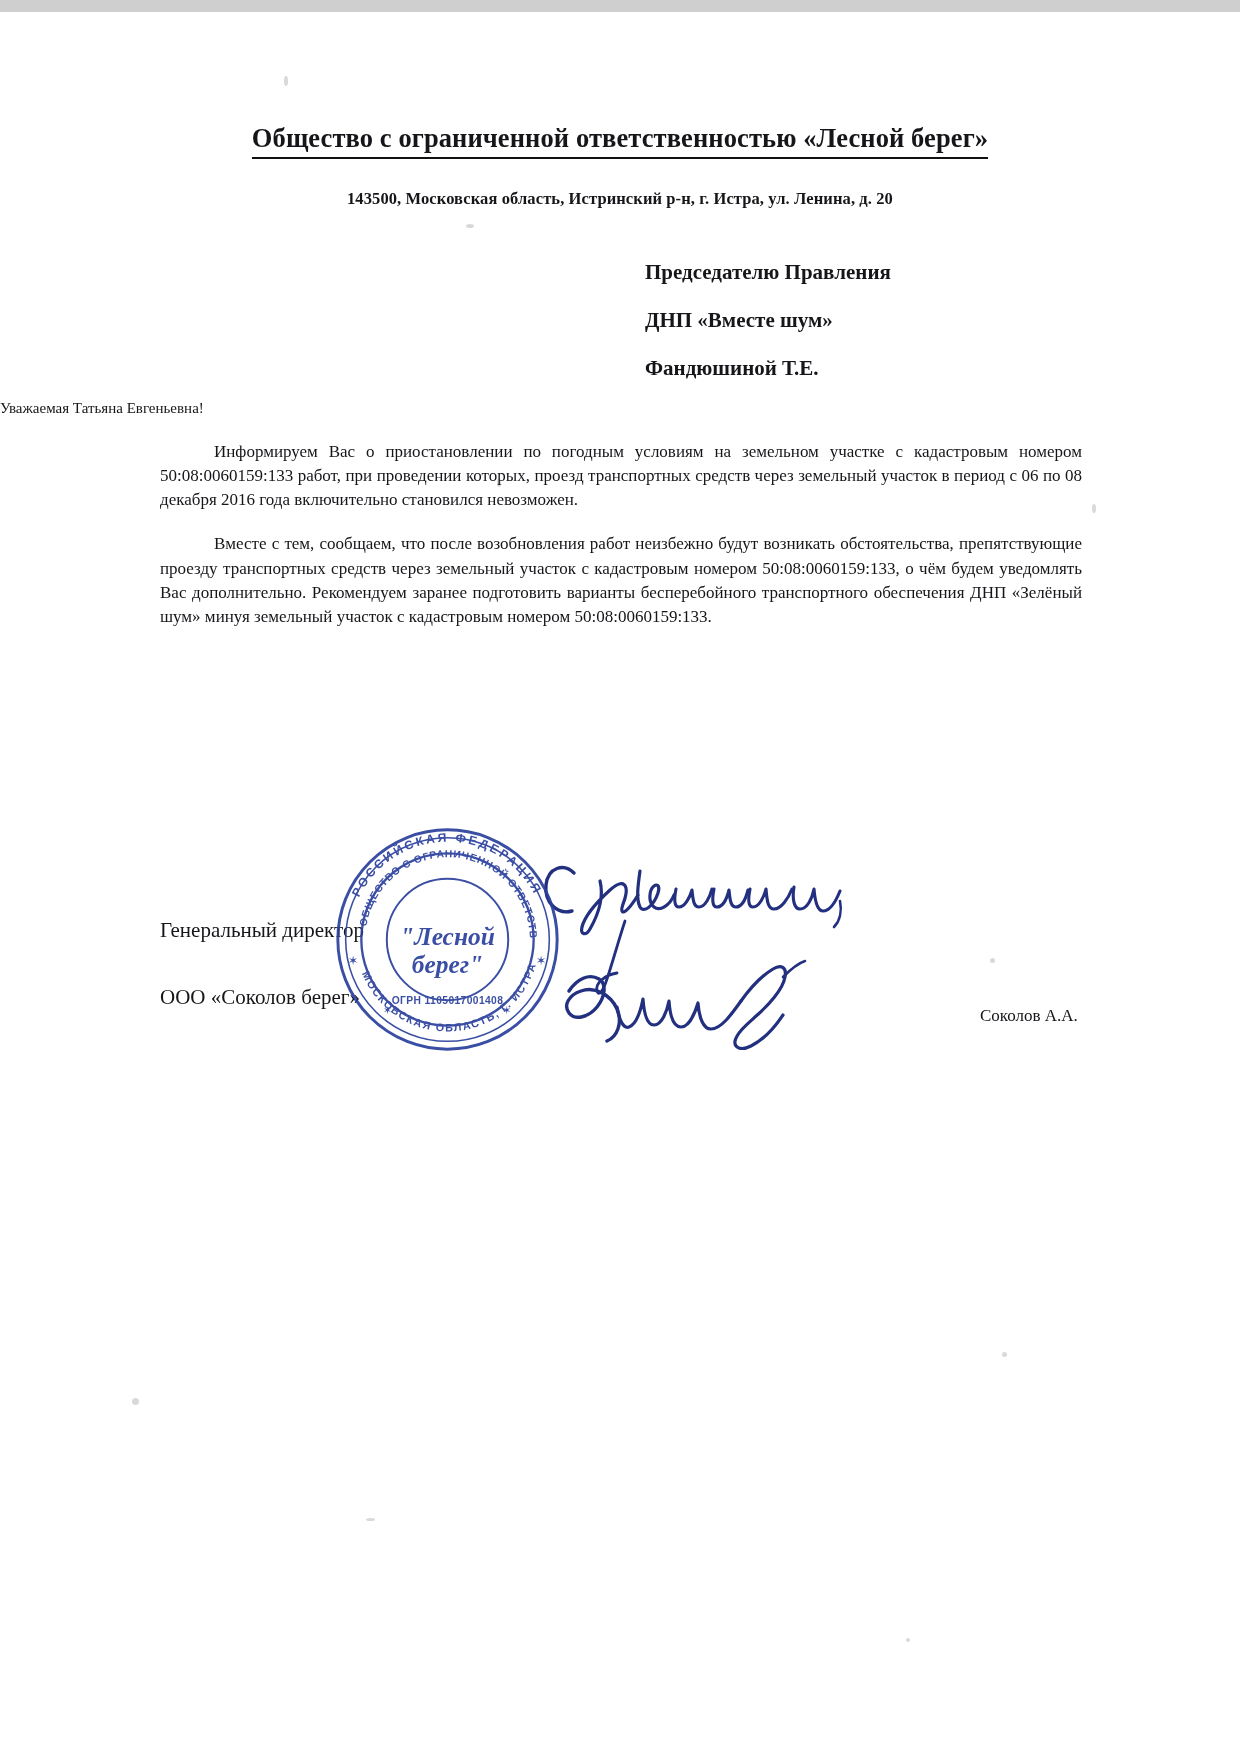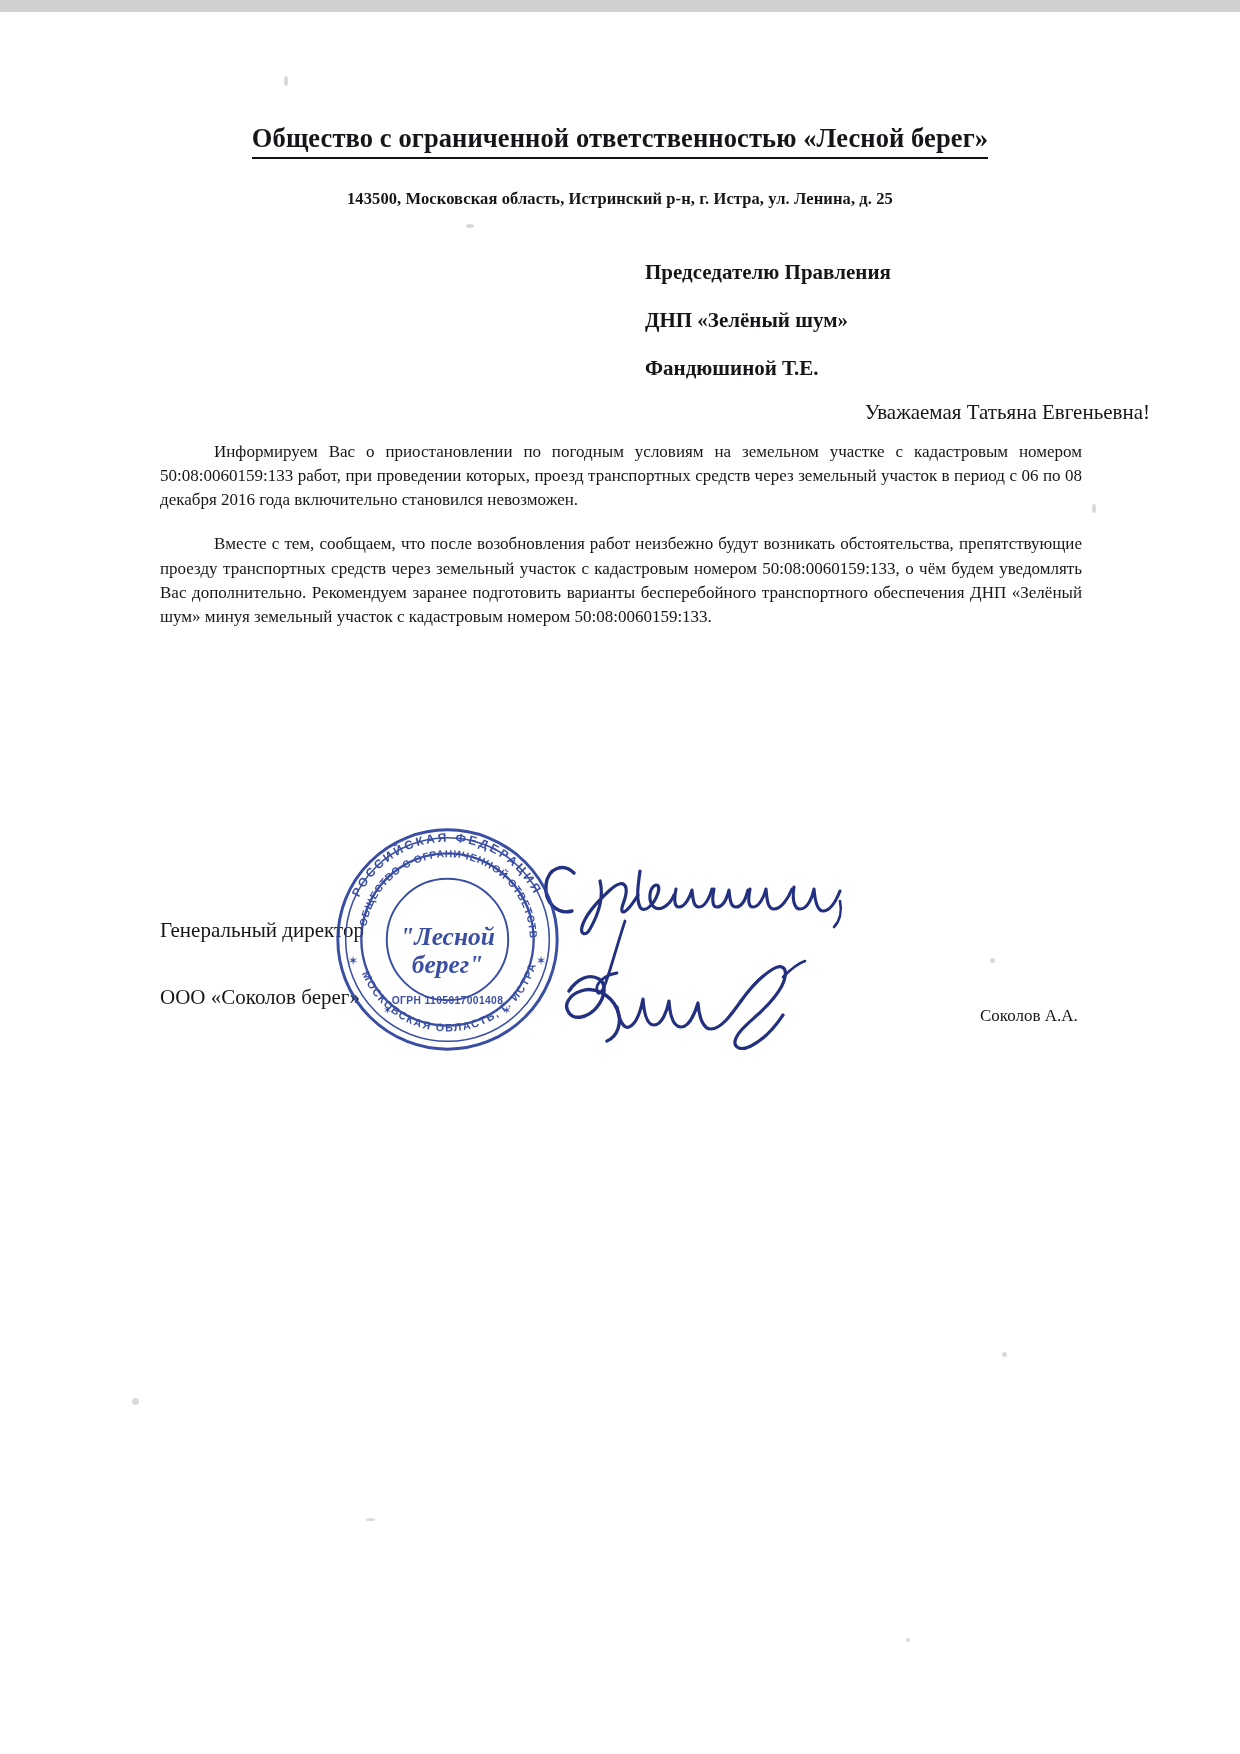--- a/index.html
+++ b/index.html
@@ -59,22 +59,22 @@
     font-size: 21px;
     line-height: 1.0;
   }
   .addressee div { margin-bottom: 27px; font-weight: bold; }
 
   .salutation {
     position: absolute;
     left: 0;
     right: 0;
     top: 388px;
-    text-align: right;
-    font-size: 21px;
+    text-align: left;
+    font-size: 15px;
     padding-right: 90px;
   }
 
   .body-block {
     position: absolute;
     left: 160px;
     width: 922px;
     top: 428px;
     font-size: 17px;
     line-height: 1.42;
@@ -144,26 +144,26 @@
   <div class="speck" style="left:1092px; top:492px; width:4px; height:9px;"></div>
   <div class="speck" style="left:497px; top:466px; width:4px; height:9px;"></div>
   <div class="speck" style="left:990px; top:946px; width:5px; height:5px;"></div>
   <div class="speck" style="left:132px; top:1386px; width:7px; height:7px;"></div>
   <div class="speck" style="left:1002px; top:1340px; width:5px; height:5px;"></div>
   <div class="speck" style="left:366px; top:1506px; width:9px; height:3px;"></div>
   <div class="speck" style="left:906px; top:1626px; width:4px; height:4px;"></div>
 
   <div class="doc-header">
     <div class="company-title">Общество с ограниченной ответственностью «Лесной берег»</div>
-    <div class="company-address">143500, Московская область, Истринский р-н, г. Истра, ул. Ленина, д. 25</div>
+    <div class="company-address">143500, Московская область, Истринский р-н, г. Истра, ул. Ленина, д. 20</div>
   </div>
 
   <div class="addressee">
     <div>Председателю Правления</div>
-    <div>ДНП «Зелёный шум»</div>
+    <div>ДНП «Вместе шум»</div>
     <div>Фандюшиной Т.Е.</div>
   </div>
 
   <div class="salutation">Уважаемая Татьяна Евгеньевна!</div>
 
   <div class="body-block">
     <p>Информируем Вас о приостановлении по погодным условиям на земельном участке с кадастровым номером 50:08:0060159:133 работ, при проведении которых, проезд транспортных средств через земельный участок в период с 06 по 08 декабря 2016 года включительно становился невозможен.</p>
     <p>Вместе с тем, сообщаем, что после возобновления работ неизбежно будут возникать обстоятельства, препятствующие проезду транспортных средств через земельный участок с кадастровым номером 50:08:0060159:133, о чём будем уведомлять Вас дополнительно. Рекомендуем заранее подготовить варианты бесперебойного транспортного обеспечения ДНП «Зелёный шум» минуя земельный участок с кадастровым номером 50:08:0060159:133.</p>
   </div>
 

